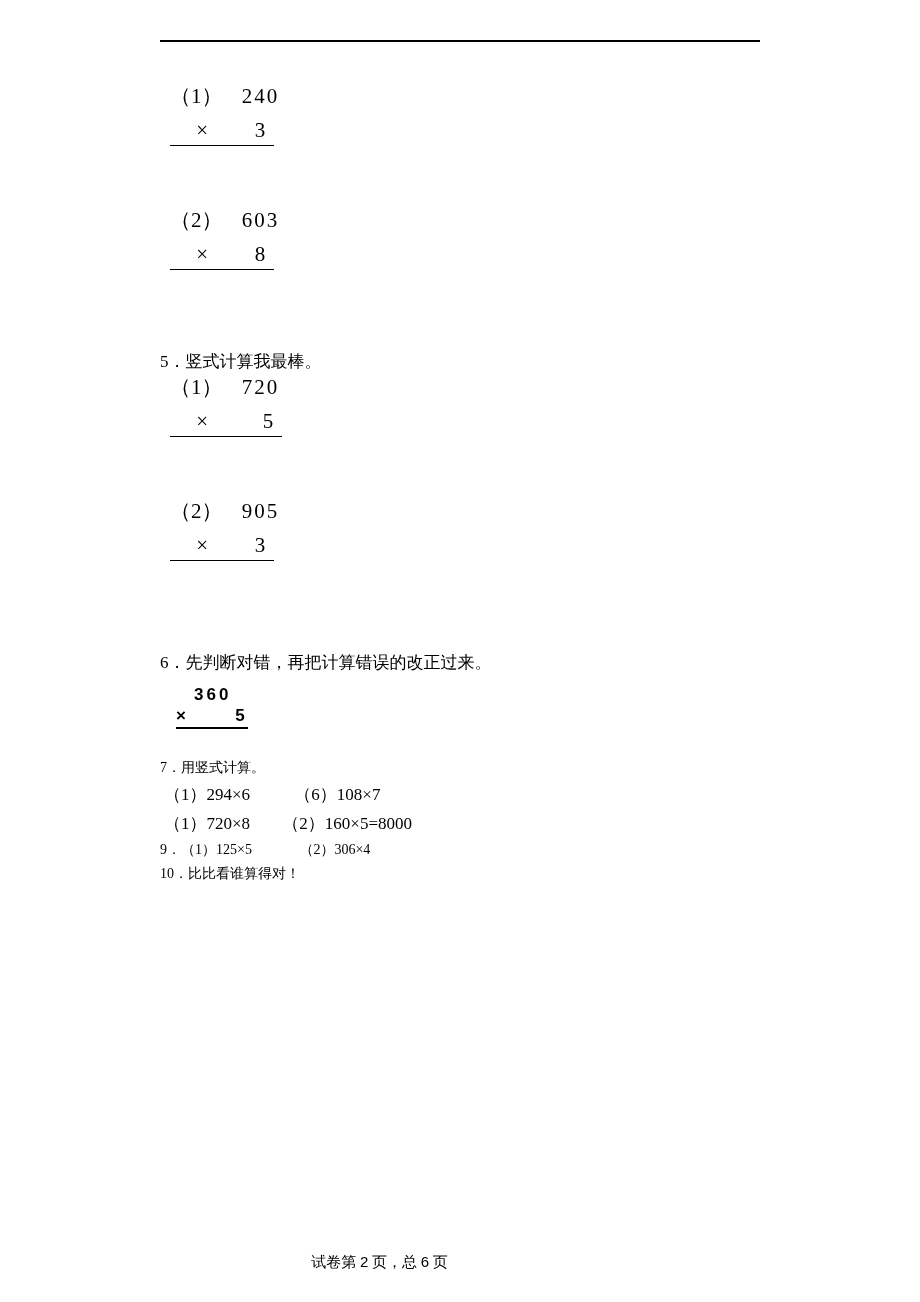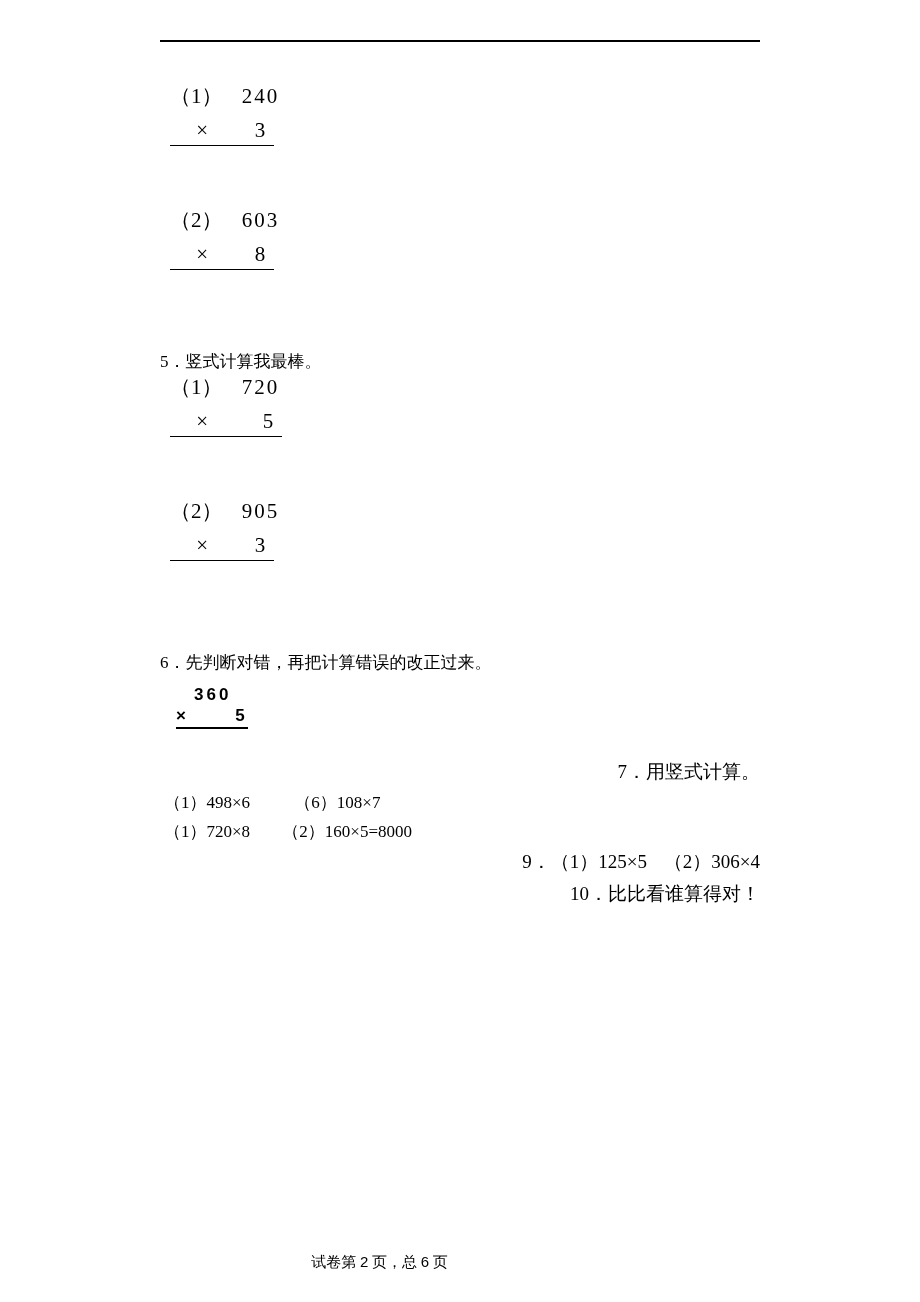--- a/index.html
+++ b/index.html
@@ -66,23 +66,22 @@
     }
     .q6-calc .top { letter-spacing: 3px; padding-left: 18px; }
     .q6-calc .mid {
       border-bottom: 2px solid #000;
       width: 72px;
     }
     .q6-calc .mid-x { display: inline-block; width: 24px; }
     .q6-calc .mid-v { display: inline-block; width: 40px; text-align: right; }
     .q6-calc .bot { letter-spacing: 3px; padding-left: 10px; }
     .plain-line {
-      font-size: 19px;
+      font-size: 14px;
       margin-bottom: 6px;
-      text-align: right;
     }
     .sub-line {
       font-size: 17px;
       margin-bottom: 6px;
       padding-left: 4px;
     }
     .sub-line .part2 { margin-left: 40px; }
     .footer {
       position: absolute;
       bottom: 30px;
@@ -157,32 +156,32 @@
   <div class="q6-calc">
     <div class="top">360</div>
     <div class="mid">
       <span class="mid-x">×</span>
       <span class="mid-v">5</span>
     </div>
   </div>
 
   <div class="plain-line">7．用竖式计算。</div>
   <div class="sub-line">
-    <span>（1）498×6</span>
+    <span>（1）294×6</span>
     <span class="part2">（6）108×7</span>
   </div>
 
   <div class="sub-line">
     <span>（1）720×8</span>
     <span class="part2" style="margin-left:28px;">（2）160×5=8000</span>
   </div>
 
   <div class="plain-line">
     <span>9．（1）125×5</span>
-    <span class="part2" style="margin-left:12px;">（2）306×4</span>
+    <span class="part2" style="margin-left:44px;">（2）306×4</span>
   </div>
 
   <div class="plain-line">10．比比看谁算得对！</div>
 </div>
 
 <div class="footer">
   <span>试卷第</span>
   <span class="bold">2</span>
   <span>页，总</span>
   <span class="bold">6</span>

